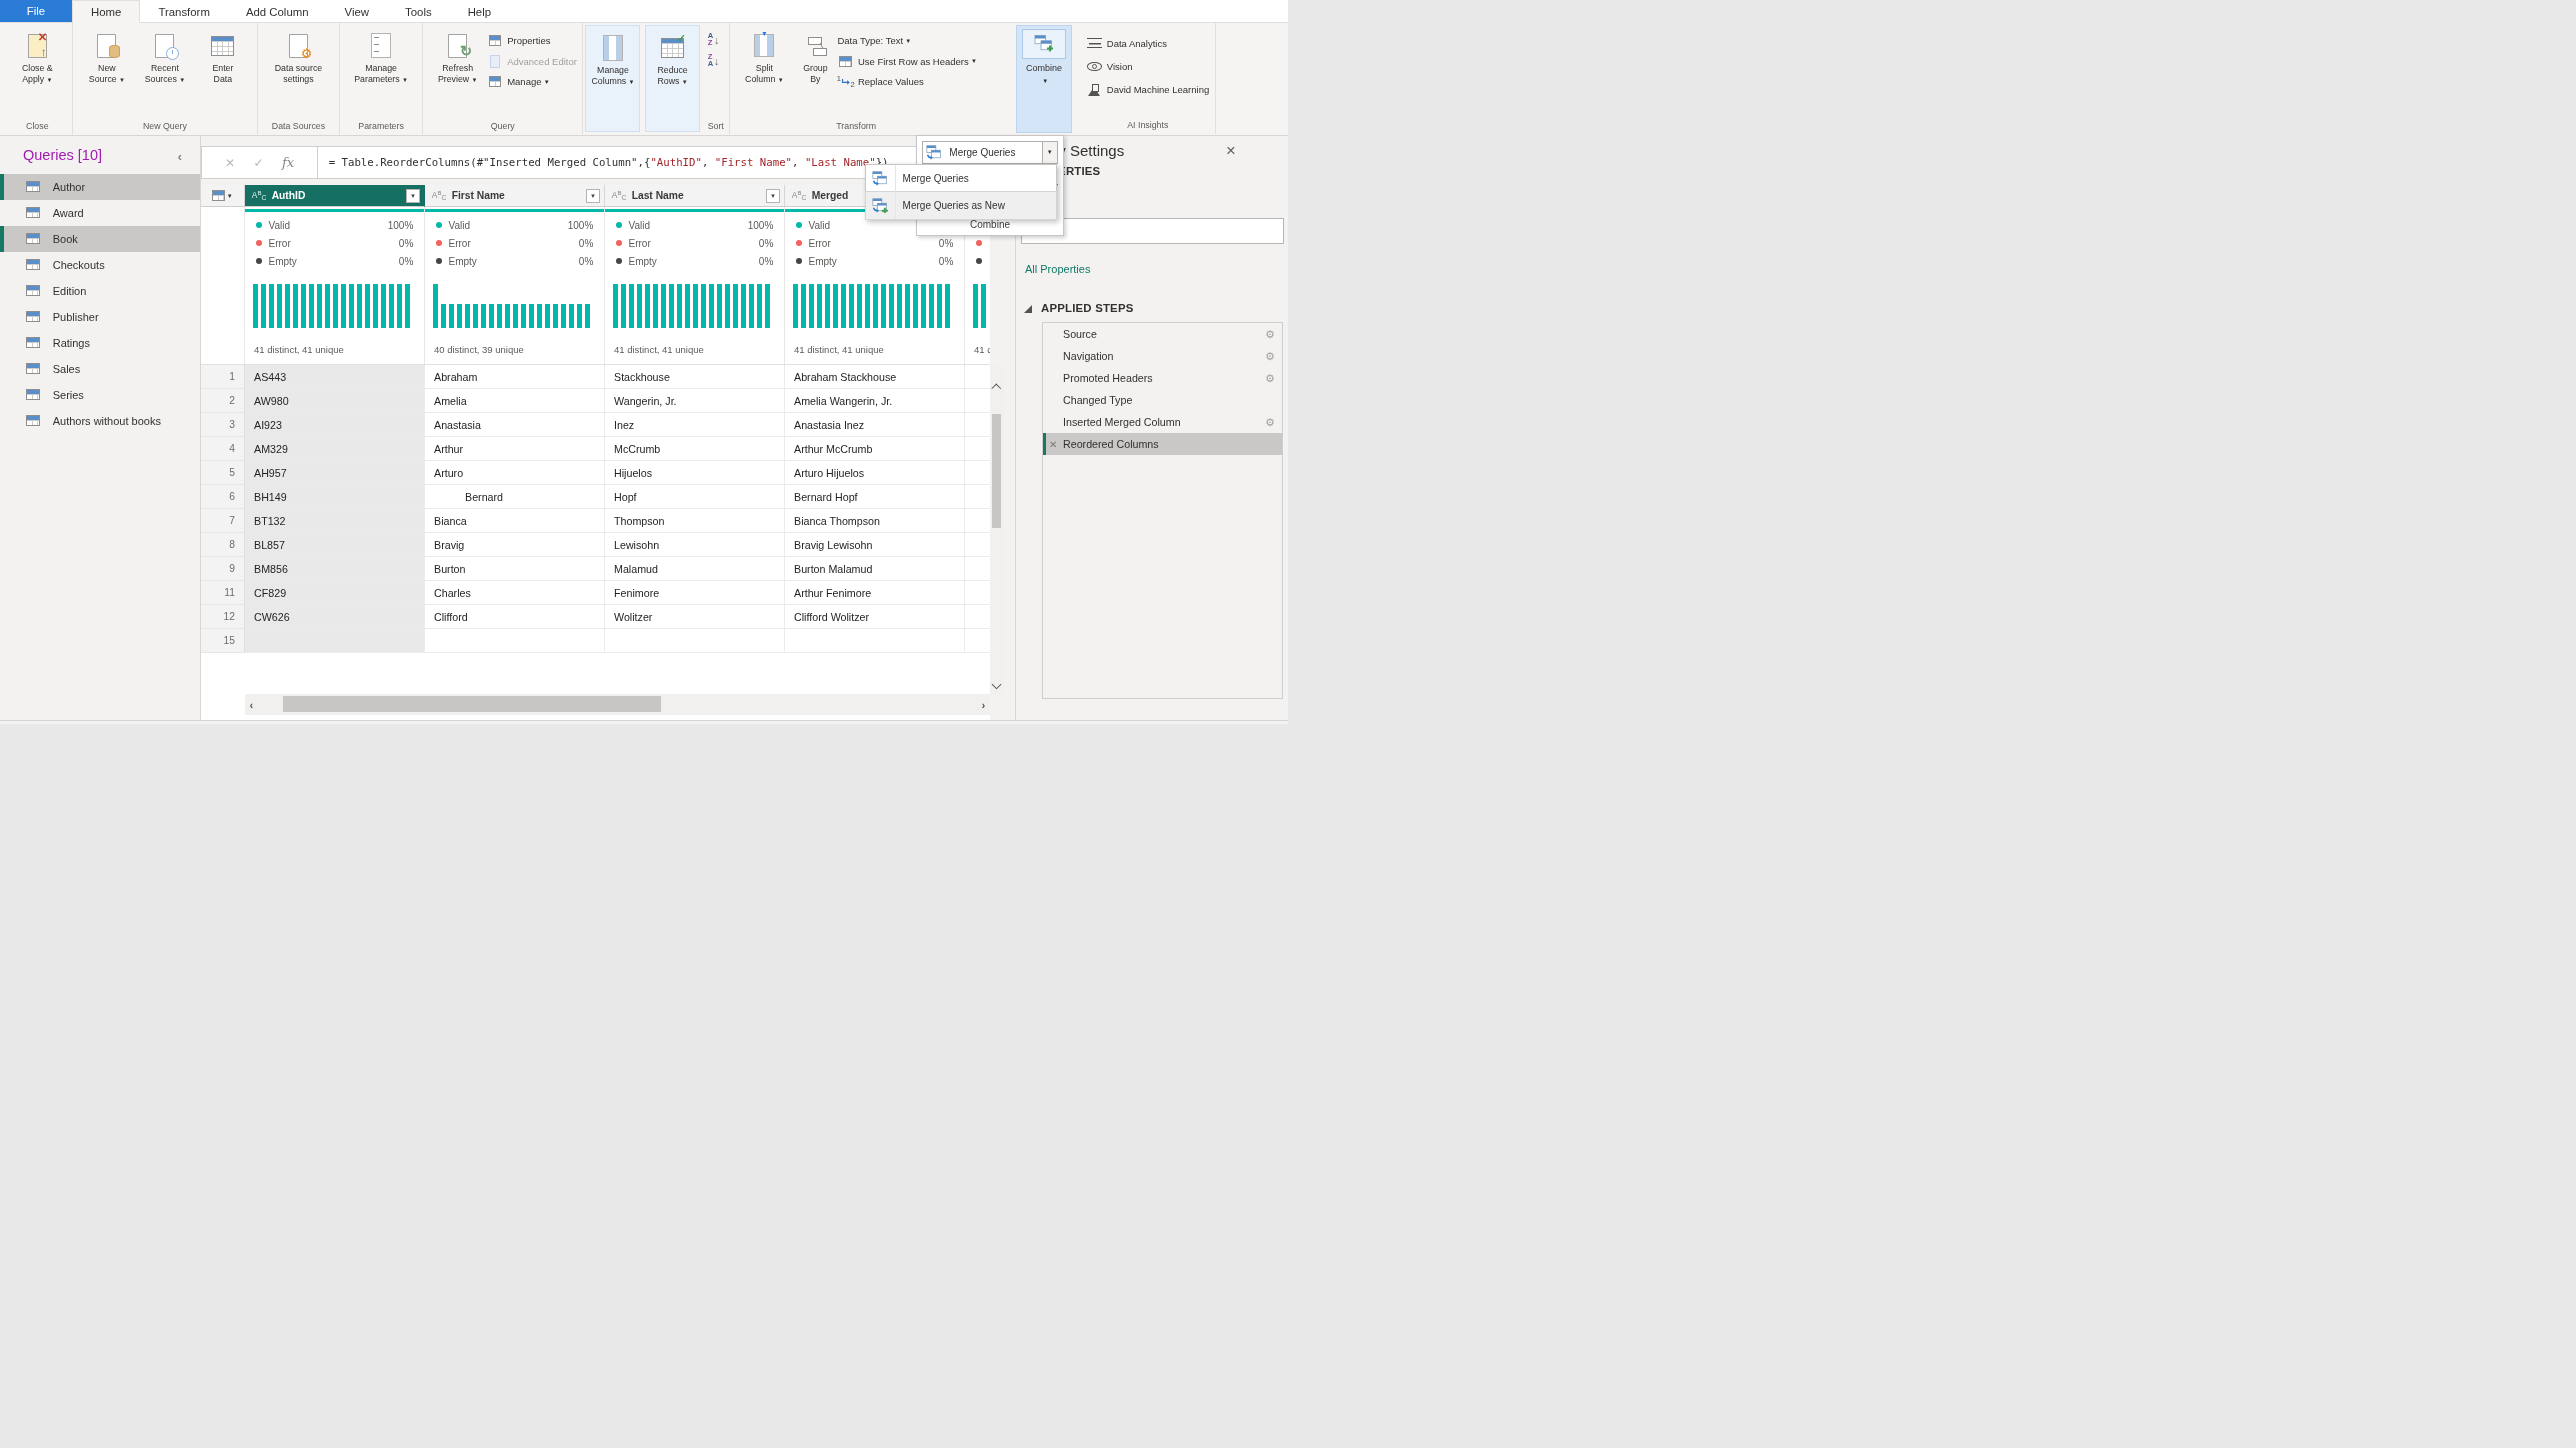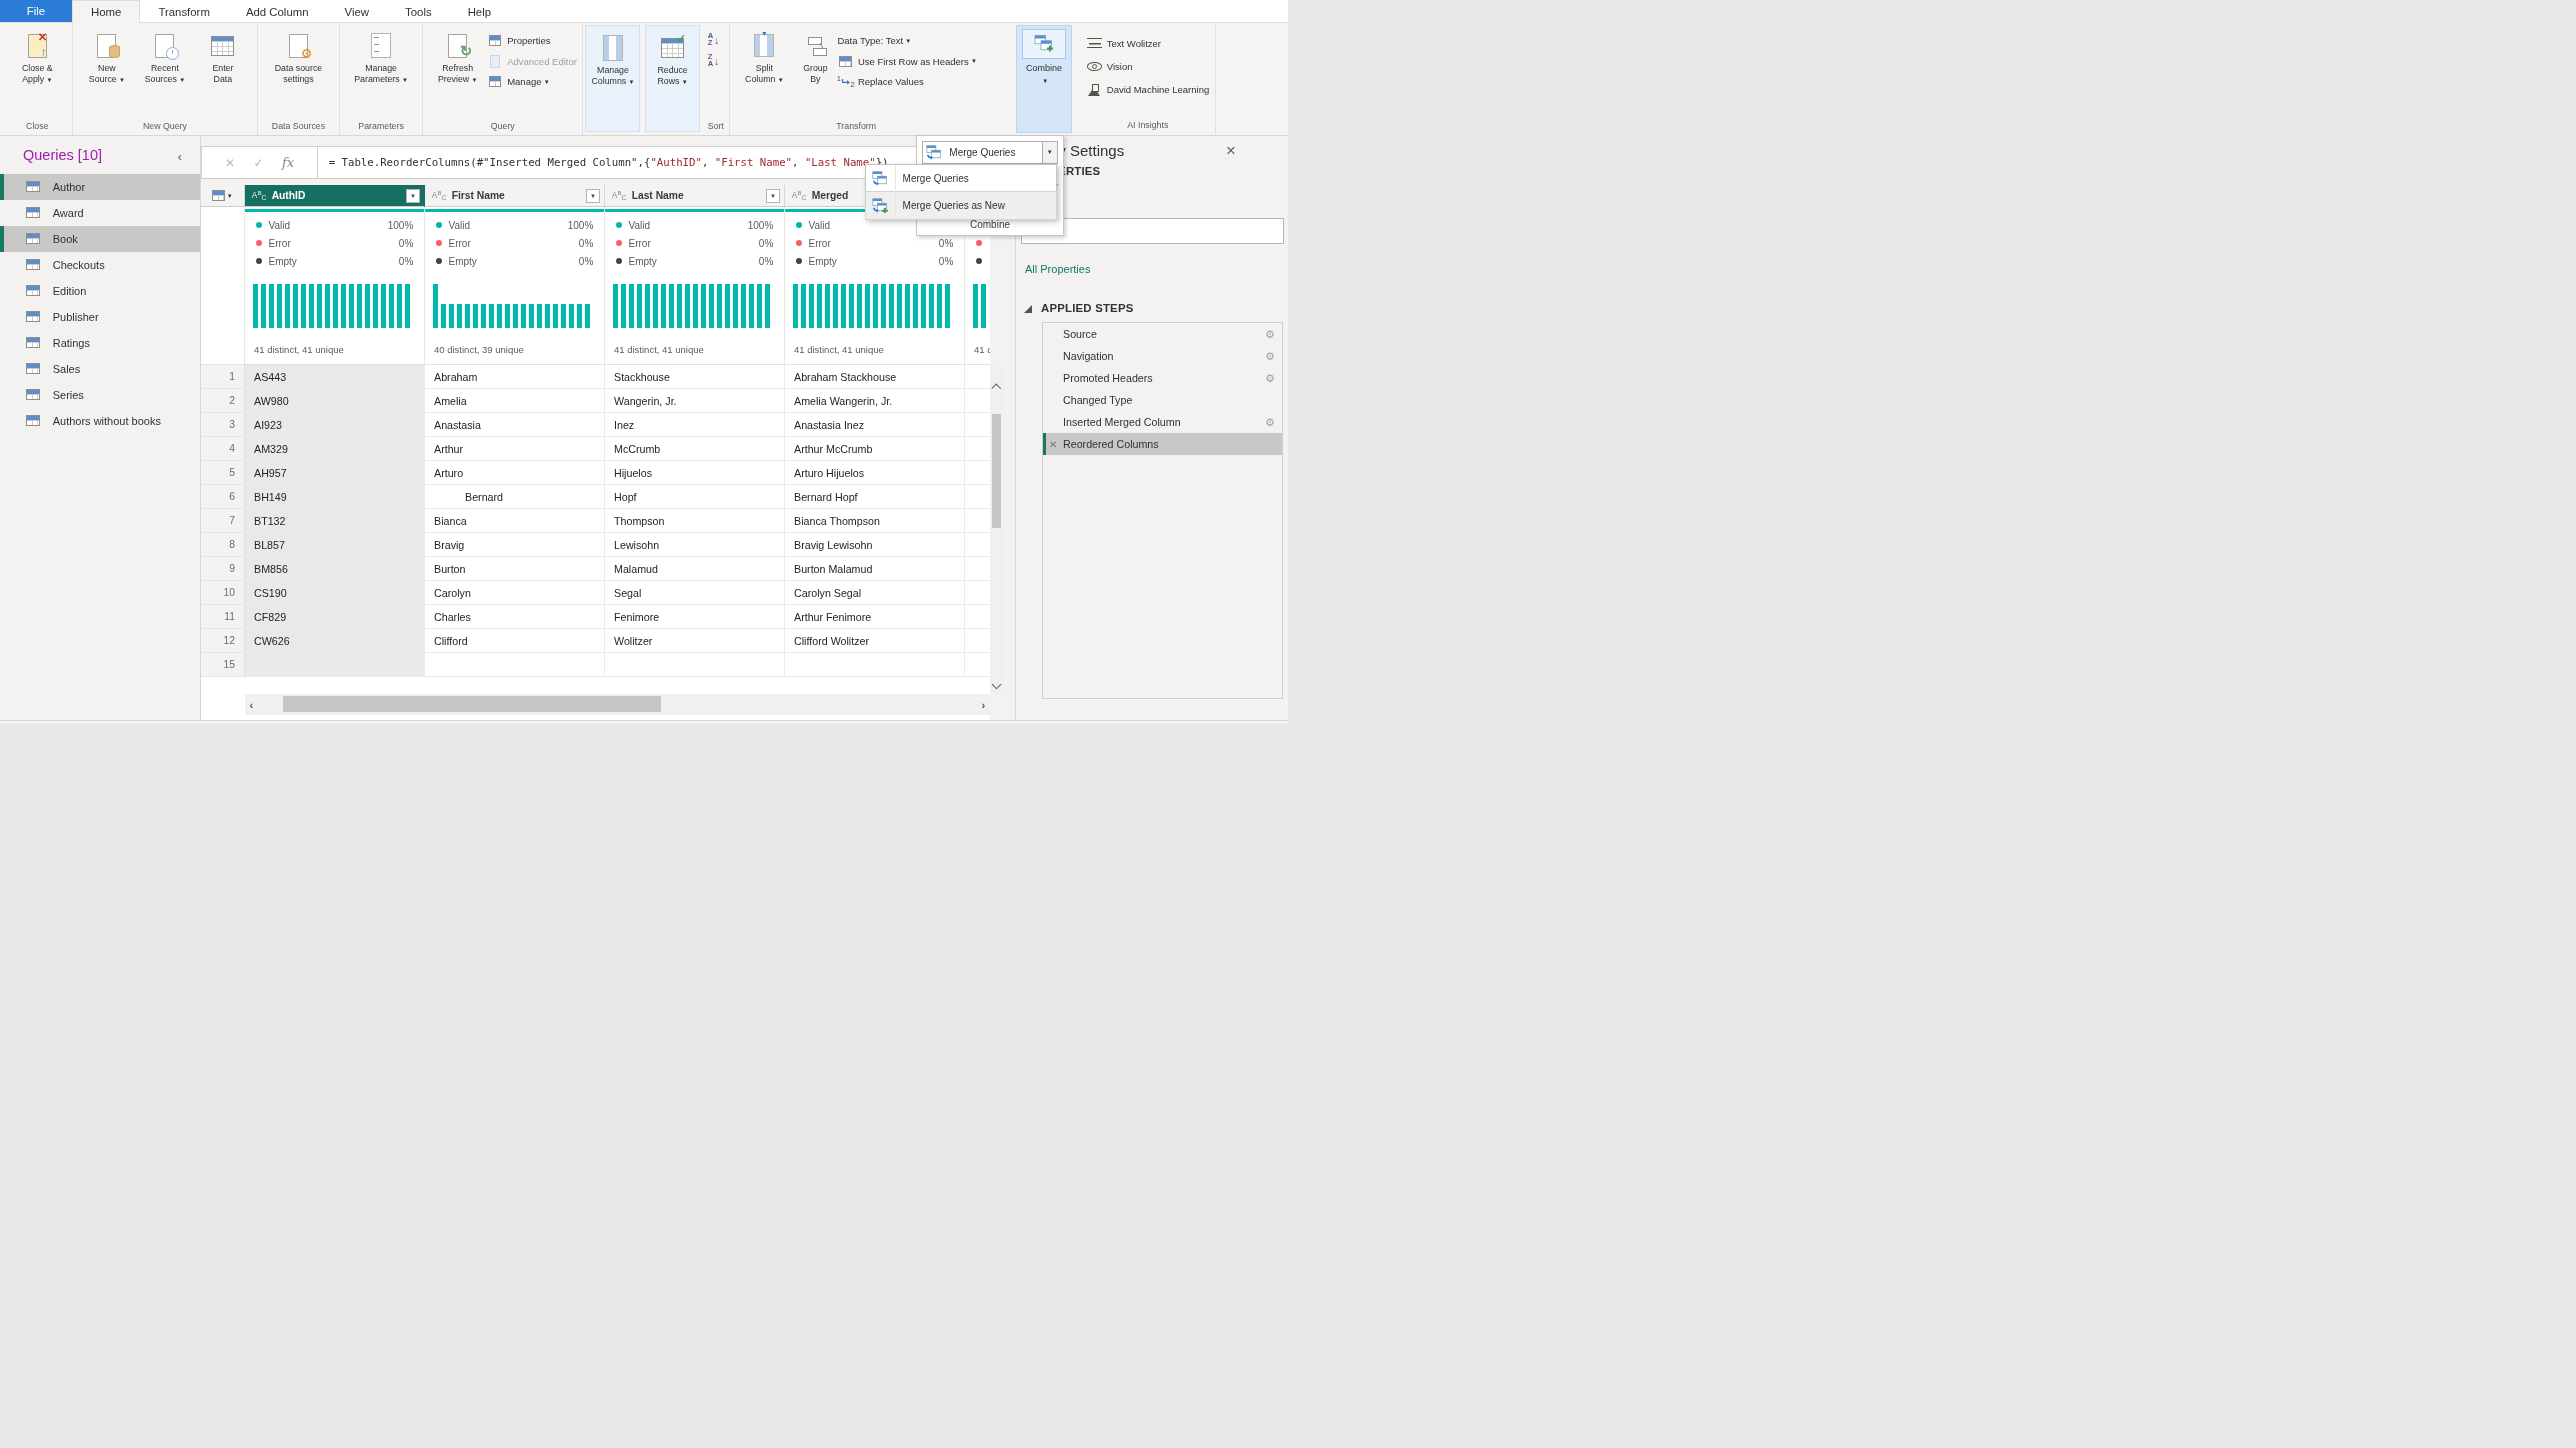--- a/index.html
+++ b/index.html
@@ -418,21 +418,21 @@
       <span class="caret" style="margin-top:4.6px">▼</span>
     </div>
 
     <div class="rgroup aigroup">
       <div class="content">
         <div class="smallcol" style="padding-top:7.6px">
           <div class="smallbtn" style="height:23px">
             <span class="si">
                 <span class="lines3"></span>
               </span>
-            <span>Text Wolitzer</span>
+            <span>Data Analytics</span>
           </div>
           <div class="smallbtn" style="height:23px">
             <span class="si">
                 <span class="eye"></span>
               </span>
             <span>Vision</span>
           </div>
           <div class="smallbtn" style="height:23px">
             <span class="si">
                 <span class="flask"></span>
@@ -790,28 +790,20 @@
           <div class="dcell" style="width: 180px;">Lewisohn</div>
           <div class="dcell" style="width: 180px;">Bravig Lewisohn</div>
           <div class="dcell" style="width: 180px;"></div>
         </div>
         <div class="trow">
           <div class="ncell">9</div>
           <div class="dcell selcolcell" style="width: 180px;">BM856</div>
           <div class="dcell" style="width: 180px;">Burton</div>
           <div class="dcell" style="width: 180px;">Malamud</div>
           <div class="dcell" style="width: 180px;">Burton Malamud</div>
-          <div class="dcell" style="width: 180px;"></div>
-        </div>
-        <div class="trow">
-          <div class="ncell">10</div>
-          <div class="dcell selcolcell" style="width: 180px;">CS190</div>
-          <div class="dcell" style="width: 180px;">Carolyn</div>
-          <div class="dcell" style="width: 180px;">Segal</div>
-          <div class="dcell" style="width: 180px;">Carolyn Segal</div>
           <div class="dcell" style="width: 180px;"></div>
         </div>
         <div class="trow">
           <div class="ncell">11</div>
           <div class="dcell selcolcell" style="width: 180px;">CF829</div>
           <div class="dcell" style="width: 180px;">Charles</div>
           <div class="dcell" style="width: 180px;">Fenimore</div>
           <div class="dcell" style="width: 180px;">Arthur Fenimore</div>
           <div class="dcell" style="width: 180px;"></div>
         </div>

